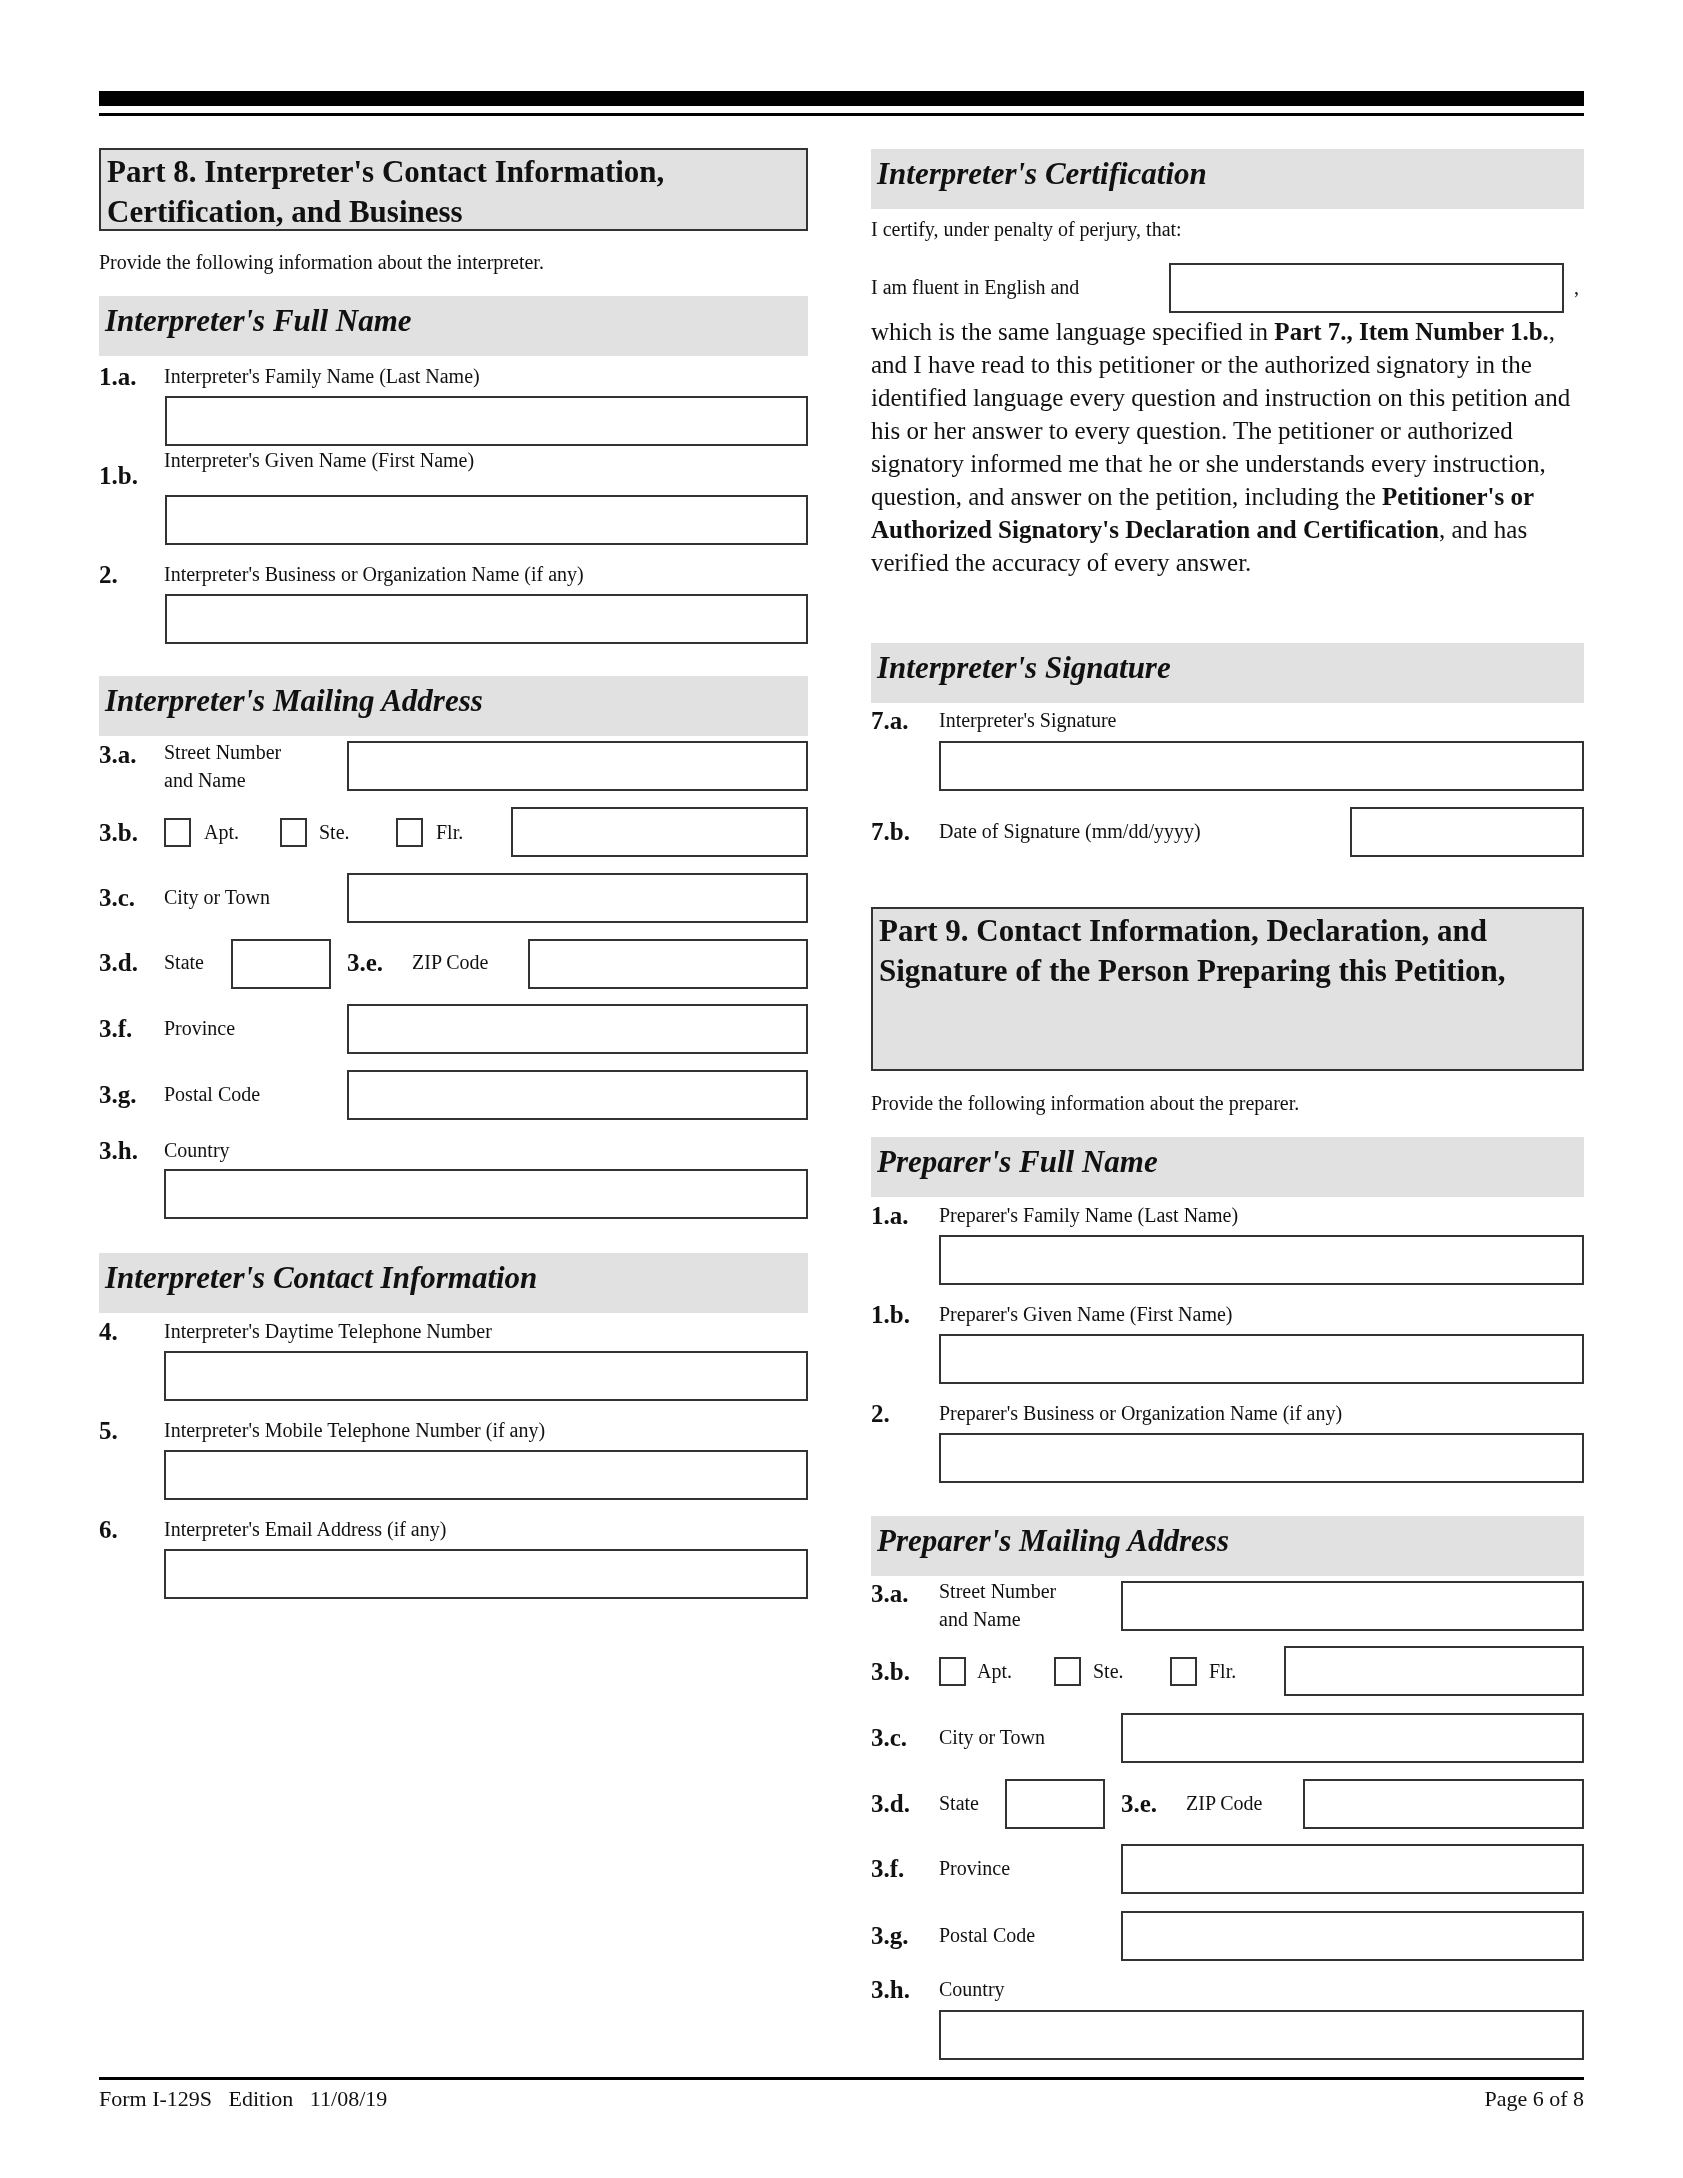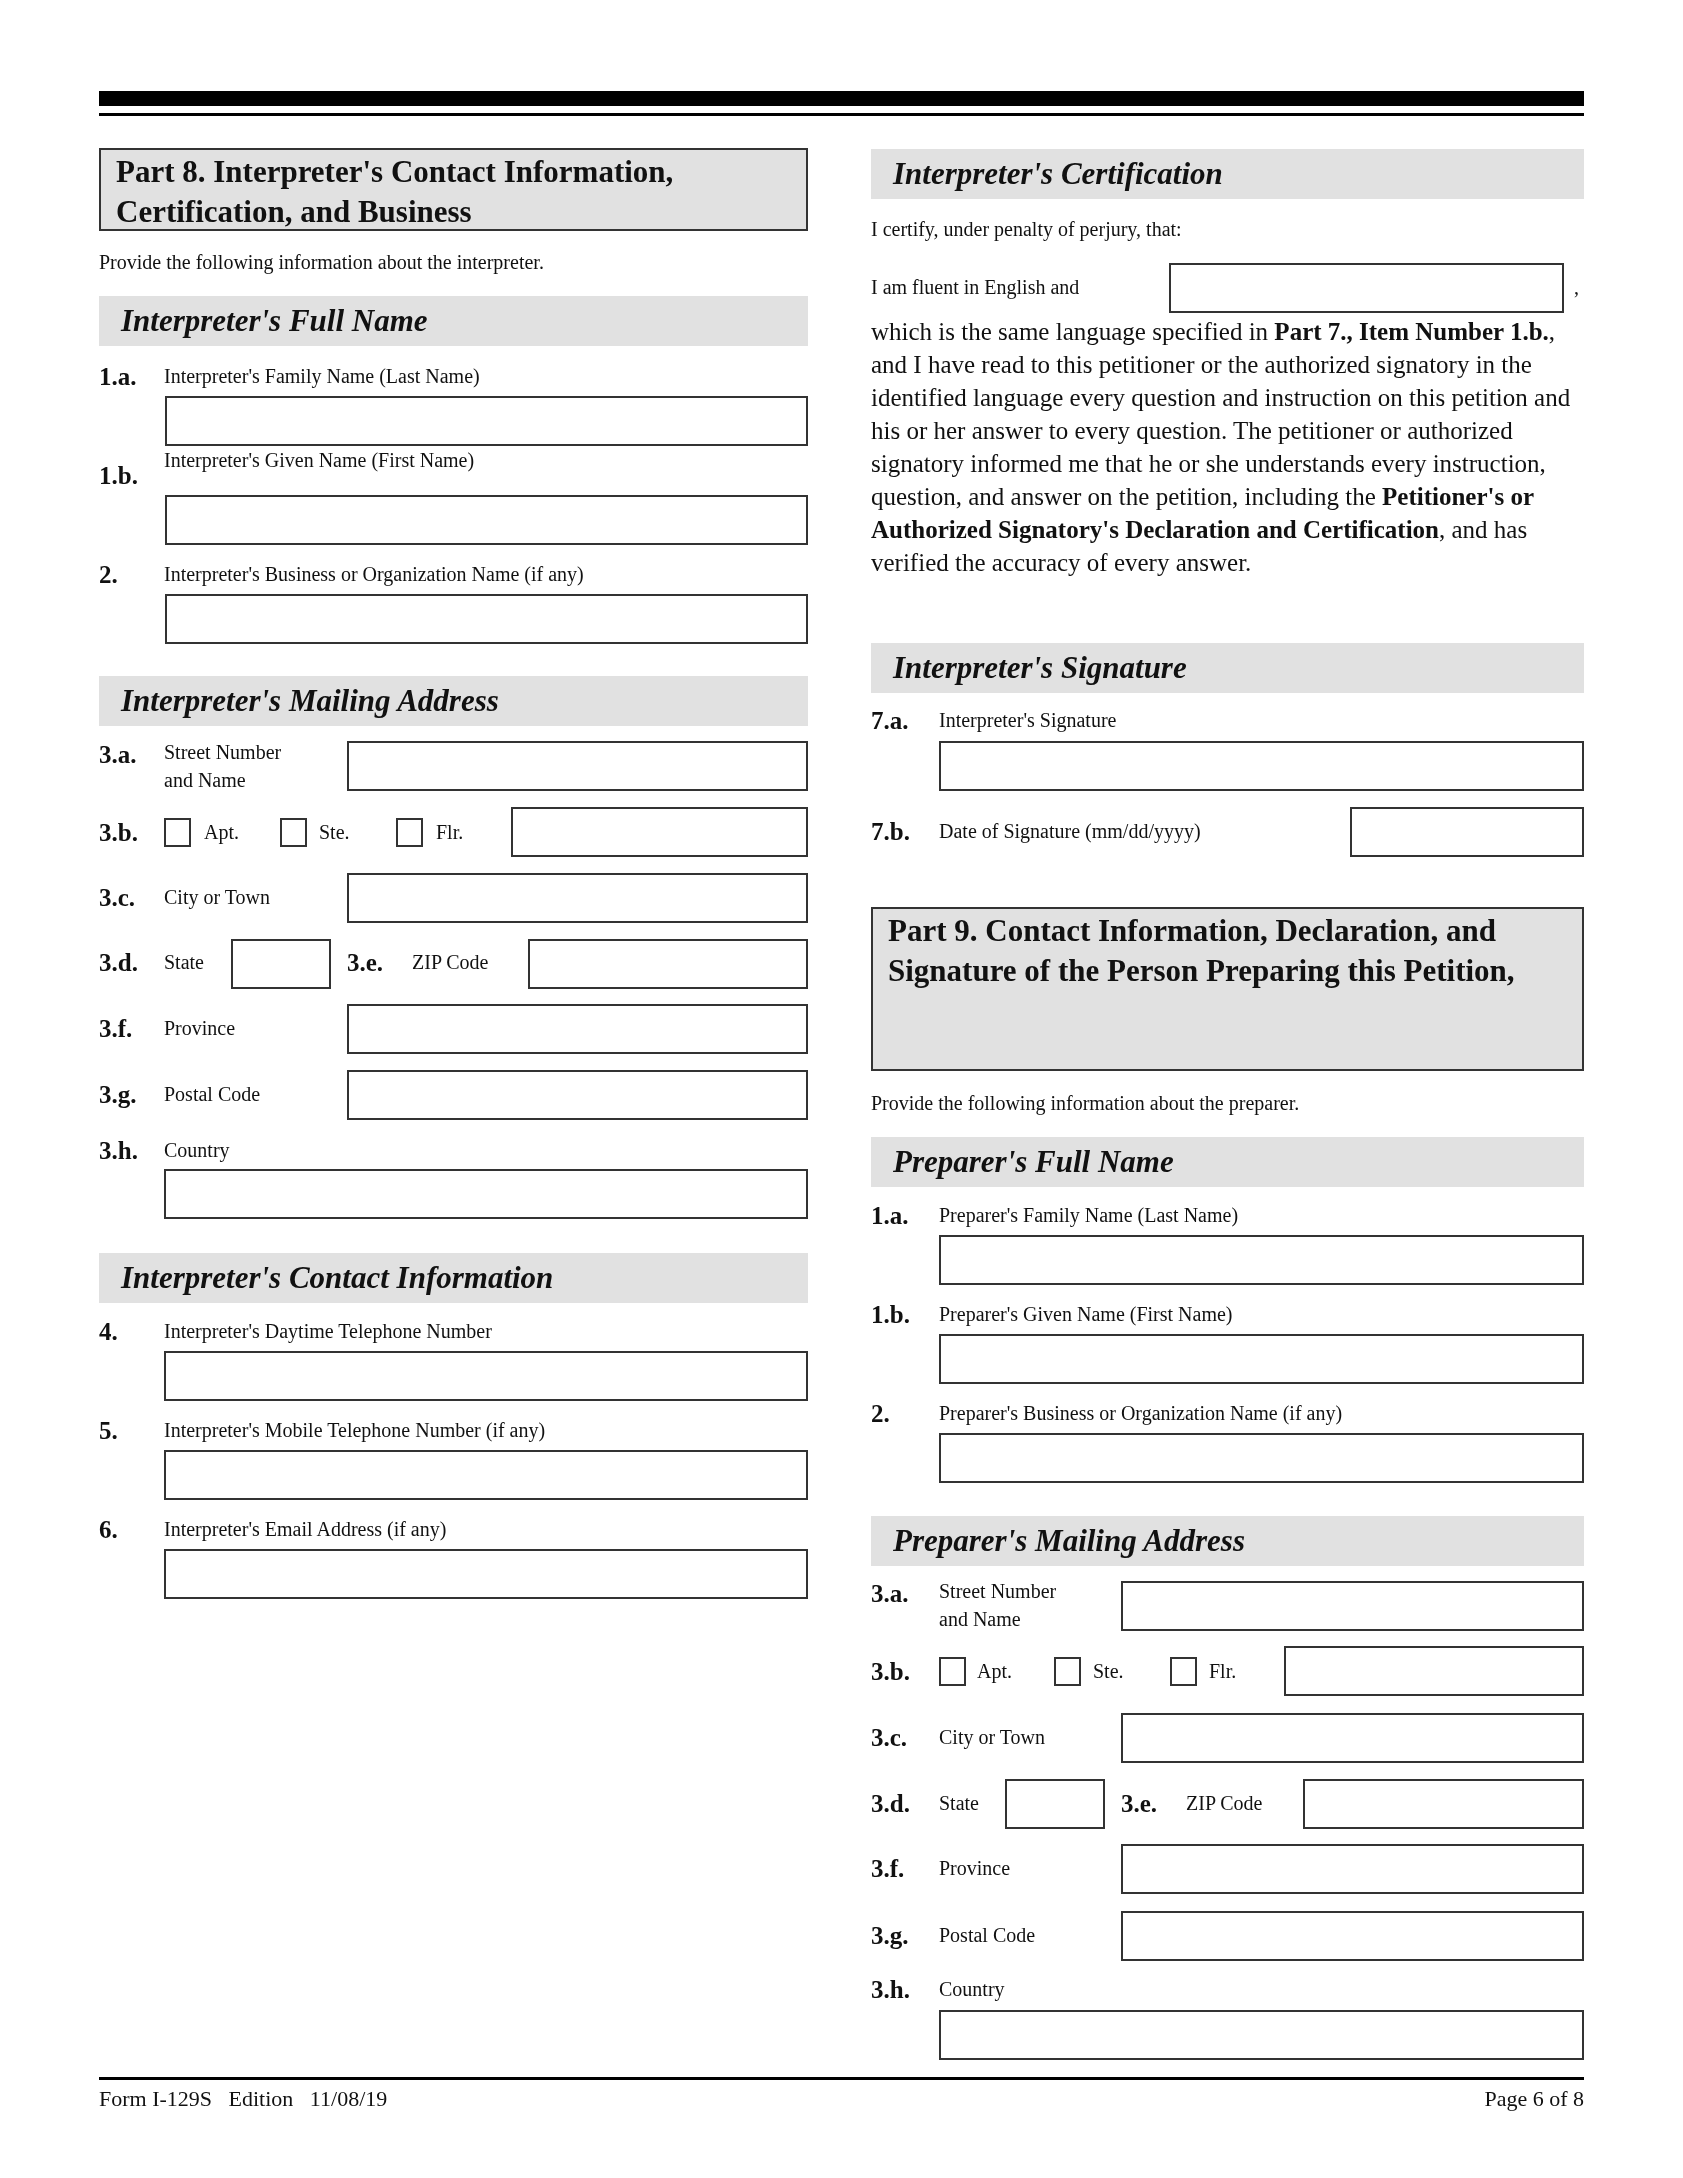--- a/index.html
+++ b/index.html
@@ -1,22 +1,22 @@
 <!DOCTYPE html>
 <html><head>
 <meta charset="utf-8">
 <style>
   * { box-sizing: border-box; margin: 0; padding: 0; }
   html, body { width: 1683px; height: 2178px; background: #ffffff; overflow: hidden; }
   body { position: relative; font-family: "Liberation Serif", "DejaVu Serif", serif; color: #111; }
   .abs { position: absolute; }
   .topbar { left: 99px; top: 91px; width: 1485px; height: 15px; background: #000; }
   .topline { left: 99px; top: 113px; width: 1485px; height: 3px; background: #000; }
-  .part-box { background: #e1e1e1; border: 2px solid #333; font-weight: bold; font-size: 31px; line-height: 40px; padding: 2px 15px; }
-  .sec-head { background: #e1e1e1; font-weight: bold; font-style: italic; font-size: 31px; line-height: 50px; padding-left: 22px; height: 50px; }
+  .part-box { background: #e1e1e1; border: 2px solid #333; font-weight: bold; font-size: 31px; line-height: 40px; padding: 2px 6px; }
+  .sec-head { background: #e1e1e1; font-weight: bold; font-style: italic; font-size: 31px; line-height: 50px; padding-left: 6px; height: 60px; }
   .txt { font-size: 20px; line-height: 33px; white-space: nowrap; }
   .num { font-size: 25px; font-weight: bold; line-height: 33px; }
   .field { border: 2px solid #333; background: #fff; height: 50px; }
   .cbox { border: 2px solid #333; width: 27px; height: 29px; background: #fff; }
   .para { font-size: 25px; line-height: 33px; }
   .para b { font-weight: bold; }
   .footline { left: 99px; top: 2077px; width: 1485px; height: 3px; background: #000; }
   .foot { font-size: 22px; line-height: 28px; }
 </style>
 </head>

